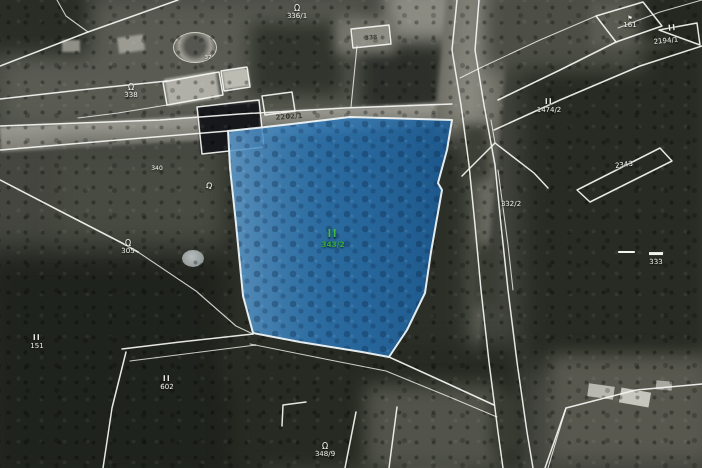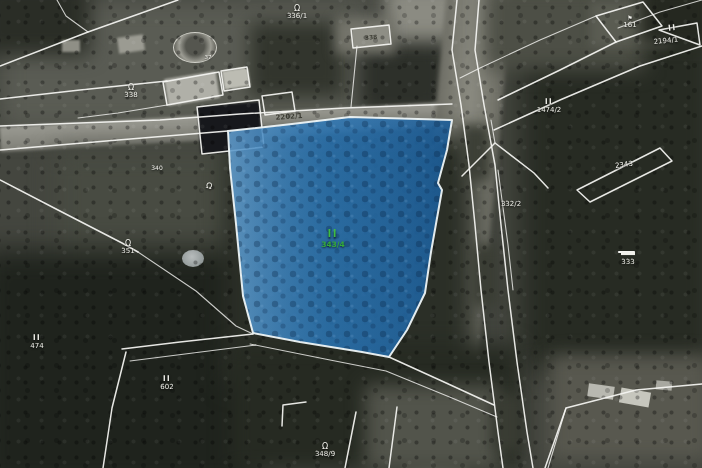--- a/index.html
+++ b/index.html
@@ -206,45 +206,45 @@
       <div class="map-label" style="left: 549px; top: 106px;">
         <span class="sym-II">II</span>
         <span class="txt">1474/2</span>
       </div>
       <div class="map-label" style="left: 511px; top: 168px; margin-top: 36px;">
         <span class="txt">332/2</span>
       </div>
       <div class="map-label" style="left: 624px; top: 165px; transform: translate(-50%, -50%) rotate(-8deg);">
         <span class="txt">2343</span>
       </div>
-      <div class="map-label" style="left: 628px; top: 259px;">
+      <div class="map-label" style="left: 656px; top: 259px;">
         <span class="sym-dash"></span>
         <span class="txt">333</span>
       </div>
       <div class="map-label" style="left: 157px; top: 168px; font-size: 6px;">
         <span class="txt">340</span>
       </div>
       <div class="map-label" style="left: 209px; top: 186px; transform: translate(-50%, -50%) rotate(15deg);">
         <span class="sym-omega">Ω</span>
         <span class="txt"></span>
       </div>
       <div class="map-label" style="left: 128px; top: 248px;">
         <span class="sym-omega">Ω</span>
-        <span class="txt">351</span>
+        <span class="txt">305</span>
       </div>
       <div class="map-label" style="left: 37px; top: 342px;">
         <span class="sym-II">II</span>
-        <span class="txt">474</span>
+        <span class="txt">151</span>
       </div>
       <div class="map-label" style="left: 167px; top: 383px;">
         <span class="sym-II">II</span>
         <span class="txt">602</span>
       </div>
       <div class="map-label" style="left: 325px; top: 451px;">
         <span class="sym-omega">Ω</span>
         <span class="txt">348/9</span>
       </div>
       <div class="map-label selected" style="left: 333px; top: 239px;">
         <span class="sym-II">II</span>
-        <span class="txt">343/4</span>
+        <span class="txt">343/2</span>
       </div>
     </div>
 </div>
 
 </body></html>

